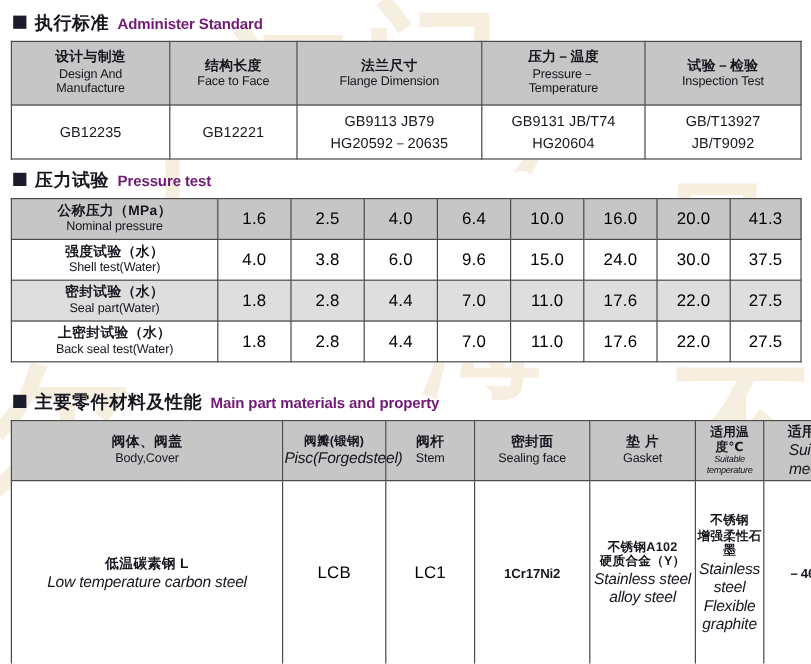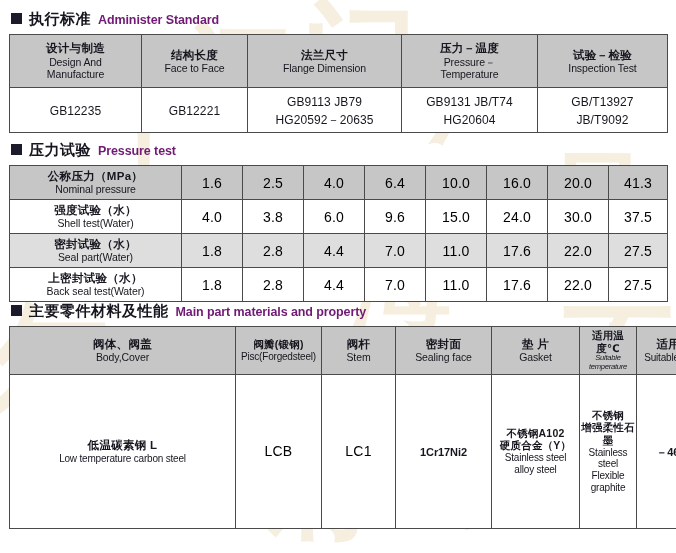--- a/index.html
+++ b/index.html
@@ -107,24 +107,25 @@
   }
   .en {
     display: block;
     font-size: 10.5px;
     color: #16161f;
     line-height: 1.2;
     letter-spacing: -0.1px;
   }
   .en-sm {
     display: block;
-    font-size: 10px;
+    font-size: 13px;
     color: #16161f;
     line-height: 1.18;
     letter-spacing: -0.2px;
+    font-style: italic;
   }
   .en-xs {
     display: block;
     font-size: 7.6px;
     color: #16161f;
     line-height: 1.15;
     letter-spacing: -0.25px;
     font-style: italic;
   }
   .val {
@@ -305,21 +306,21 @@
       <td><span class="val">7.0</span></td>
       <td><span class="val">11.0</span></td>
       <td><span class="val">17.6</span></td>
       <td><span class="val">22.0</span></td>
       <td><span class="val">27.5</span></td>
     </tr>
 
   </tbody>
     </table>
 
-  <div class="section-head" style="margin-top:0">
+  <div class="section-head" style="margin-top:24px">
     <span class="bullet"></span>
     <span class="sec-cn">主要零件材料及性能</span>
     <span class="sec-en">Main part materials and property</span>
   </div>
 
   <table class="t3">
     <colgroup>
       <col style="width:148px">
         <col style="width:78px">
         <col style="width:86px">

